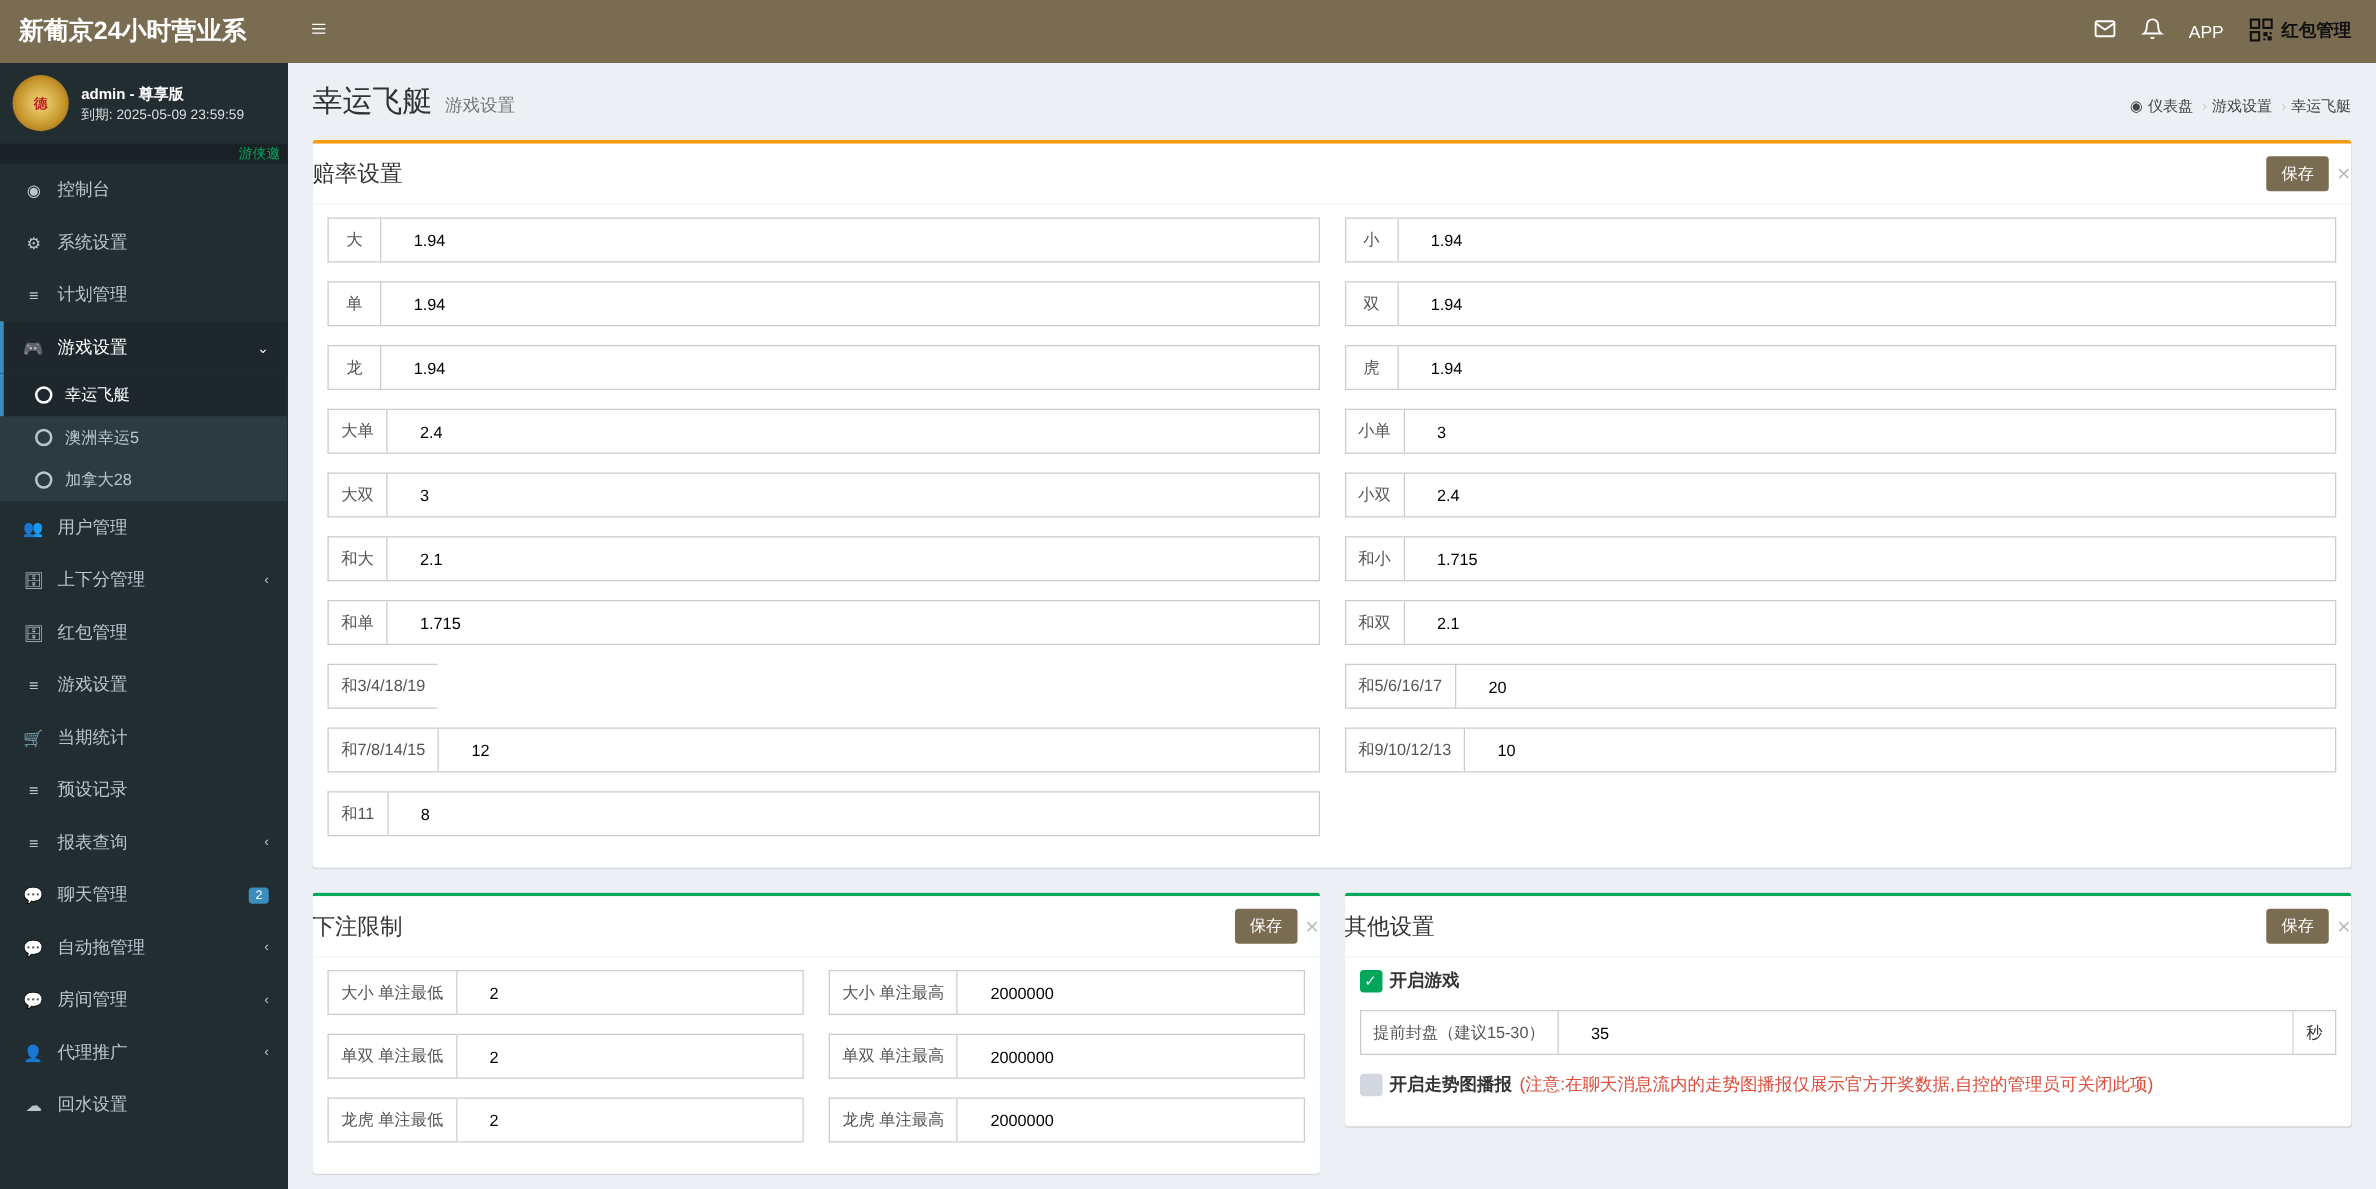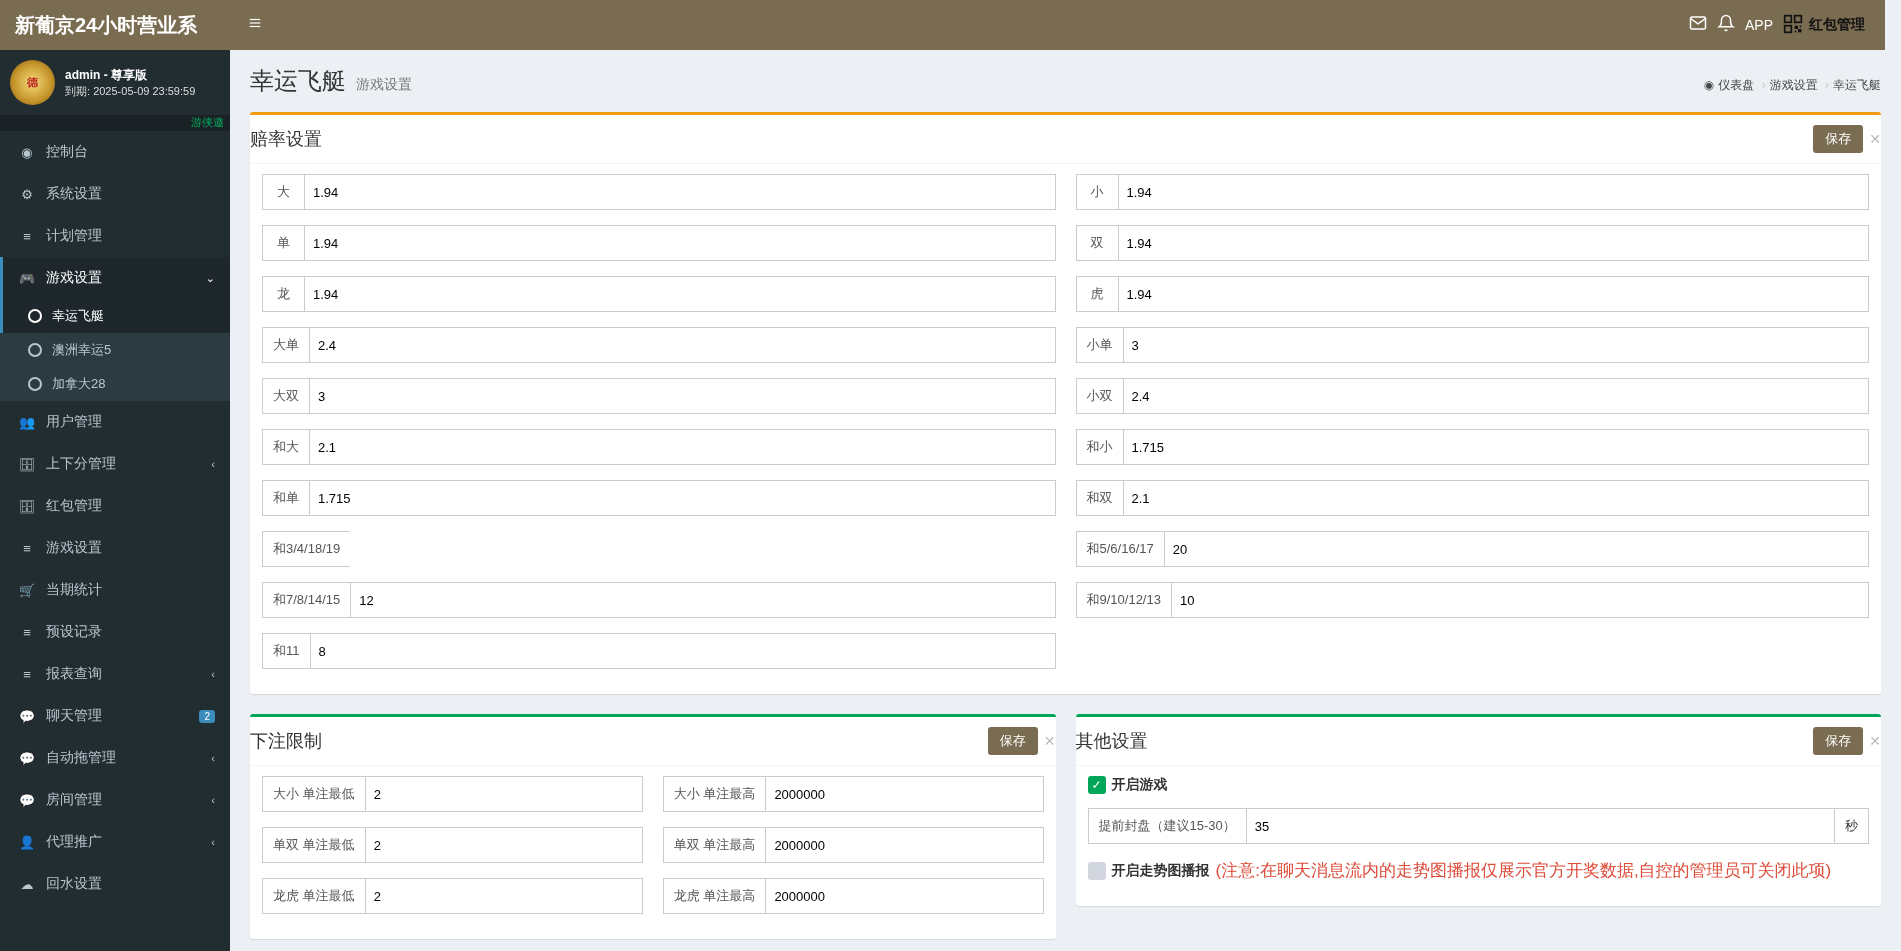--- a/index.html
+++ b/index.html
@@ -1,23 +1,23 @@
 <!DOCTYPE html>
 <html><head>
 <meta charset="utf-8">
 <style>
 * { box-sizing: border-box; margin: 0; padding: 0; }
 body { font-family: "Helvetica Neue", Arial, sans-serif; font-size: 14px; background: #ecf0f5; color: #333; overflow-x: hidden; }
 
 
-.navbar { height: 50px; background: #7a6c51; display: flex; align-items: center; color: #fff; position: fixed; top: 0; left: 0; right: 16px; z-index: 100; }
+.navbar { height: 50px; background: #7a6c51; display: flex; align-items: center; color: #fff; position: fixed; top: 0; left: 0; right: 0; z-index: 100; }
 .navbar .logo { width: 230px; padding: 0 15px; font-size: 20px; font-weight: bold; line-height: 50px; }
 .navbar .toggle { width: 50px; text-align: center; cursor: pointer; font-size: 16px; }
 .navbar .spacer { flex: 1; }
-.navbar .nav-right { display: flex; align-items: center; gap: 10px; padding-right: 20px; }
+.navbar .nav-right { display: flex; align-items: center; gap: 20px; padding-right: 20px; }
 .navbar .nav-icon { cursor: pointer; font-size: 16px; }
 .navbar .nav-text { font-size: 14px; cursor: pointer; }
 .navbar .qr-box { display: flex; align-items: center; gap: 6px; cursor: pointer; color: #111; font-weight: bold; }
 .navbar .qr-icon svg { width: 20px; height: 20px; }
 
 
 .sidebar { position: fixed; top: 50px; left: 0; bottom: 0; width: 230px; background: #222d32; color: #b8c7ce; overflow-y: auto; }
 .user-panel { padding: 10px; display: flex; gap: 10px; align-items: center; background: #222d32; }
 .user-panel .avatar { width: 45px; height: 45px; border-radius: 50%; background: radial-gradient(circle,#f5d97a 0%,#c4942a 60%,#7a4b12 100%); display:flex;align-items:center;justify-content:center;color:#b22; font-weight:bold; font-size:11px;}
 .user-panel .info { font-size: 12px; color: #fff; }
@@ -58,29 +58,29 @@
 .box-header .tools { margin-left: auto; display: flex; gap: 6px; align-items: center; }
 .btn-save { background: #7a6c51; color: #fff; border: none; padding: 5px 12px; border-radius: 3px; cursor: pointer; font-size: 13px; }
 .box-header .close-x { color: #bbb; cursor: pointer; font-size: 14px; }
 .box-body { padding: 10px 12px; }
 
 .form-row { display: flex; gap: 20px; }
 .form-row .half { flex: 1; }
 .input-group { display: flex; margin-bottom: 15px; }
 .input-group .label { border: 1px solid #ccc; background: #fff; padding: 8px 10px; font-size: 13px; color: #555; min-width: 42px; text-align: center; border-right: none; display:flex; align-items:center; justify-content:center;}
 .input-group .label.wide { min-width: auto; }
-.input-group input { flex: 1; border: 1px solid #ccc; padding: 8px 8px; font-size: 13px; outline: none; }
+.input-group input { flex: 1; border: 1px solid #ccc; padding: 8px 26px; font-size: 13px; outline: none; }
 .input-group .suffix { border: 1px solid #ccc; background: #fff; padding: 8px 10px; font-size: 13px; border-left: none; }
 
 .checkbox-row { display: flex; align-items: center; gap: 6px; margin-bottom: 14px; }
 .checkbox-row .cbox { width: 18px; height: 18px; border-radius: 3px; display:flex;align-items:center;justify-content:center;}
 .checkbox-row .cbox.checked { background: #00a65a; color:#fff; font-size:12px; }
 .checkbox-row .cbox.unchecked { background: #d2d6de; }
 .checkbox-row .clabel { font-size: 14px; font-weight: bold; }
-.note-red { color: #dd4b39; font-size: 17px; }
+.note-red { color: #dd4b39; font-size: 14px; }
 </style>
 </head>
 <body>
 
 <div class="navbar">
   <div class="logo">新葡京24小时营业系</div>
   <div class="toggle">
     <svg width="14" height="14" viewBox="0 0 24 24" fill="none" stroke="#fff" stroke-width="2">
         <line x1="3" y1="6" x2="21" y2="6"></line>
         <line x1="3" y1="12" x2="21" y2="12"></line>

